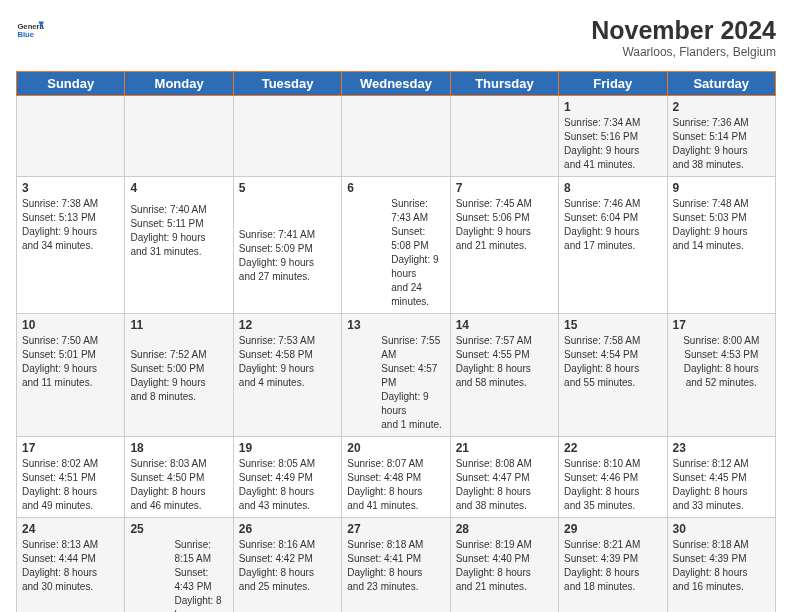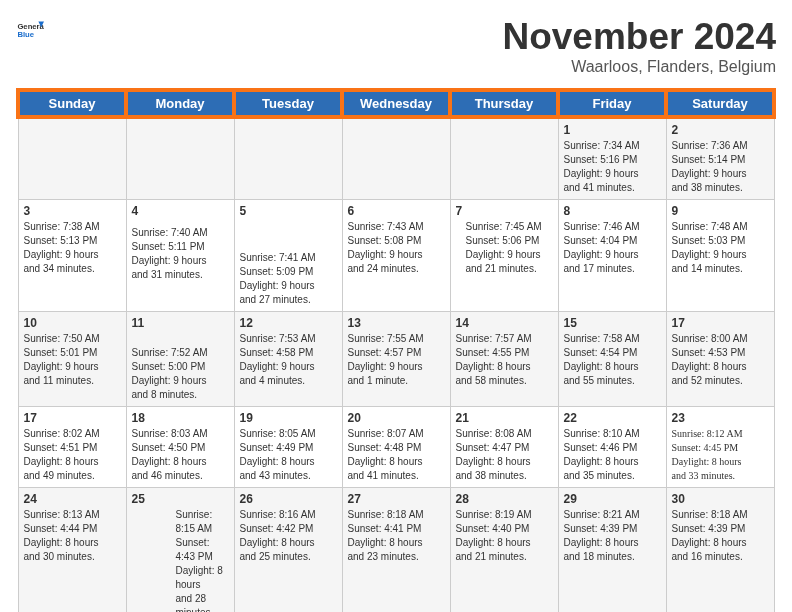--- a/index.html
+++ b/index.html
@@ -22,41 +22,41 @@
       gap: 4px;
     }
     .logo-icon {
       width: 28px;
       height: 28px;
     }
     .title-area {
       text-align: right;
     }
     .month-title {
-      font-size: 37px;
+      font-size: 25px;
       font-weight: bold;
       color: #333;
     }
     .location-title {
-      font-size: 16px;
+      font-size: 12px;
       color: #555;
     }
     table {
       width: 100%;
       border-collapse: collapse;
       table-layout: fixed;
     }
     thead th {
       background-color: #2d6db5;
       color: #fff;
       font-size: 13px;
       font-weight: bold;
       padding: 4px 4px;
       text-align: center;
-      border: 4px solid #f97316;
+      border: 1px solid #f97316;
     }
     tbody td {
       border: 1px solid #ccc;
       vertical-align: top;
       padding: 4px 5px;
       font-size: 10.5px;
       color: #333;
       height: 80px;
     }
     tbody tr:nth-child(odd) td {
@@ -148,36 +148,36 @@
         </td>
         <td>
           <span class="day-number">5</span>
           <div class="day-info" style="white-space: pre-line; margin-top: 33px;">Sunrise: 7:41 AM
 Sunset: 5:09 PM
 Daylight: 9 hours
 and 27 minutes.</div>
         </td>
         <td>
           <span class="day-number">6</span>
-          <div class="day-info" style="white-space: pre-line;">Sunrise: 7:43 AM
+          <div class="day-info" style="white-space: pre-line; margin-left: 44px;">Sunrise: 7:43 AM
 Sunset: 5:08 PM
 Daylight: 9 hours
 and 24 minutes.</div>
         </td>
         <td>
           <span class="day-number">7</span>
-          <div class="day-info" style="white-space: pre-line; margin-left: 10px;">Sunrise: 7:45 AM
+          <div class="day-info" style="white-space: pre-line;">Sunrise: 7:45 AM
 Sunset: 5:06 PM
 Daylight: 9 hours
 and 21 minutes.</div>
         </td>
         <td>
           <span class="day-number">8</span>
           <div class="day-info" style="white-space: pre-line;">Sunrise: 7:46 AM
-Sunset: 4:04 PM
+Sunset: 6:04 PM
 Daylight: 9 hours
 and 17 minutes.</div>
         </td>
         <td>
           <span class="day-number">9</span>
           <div class="day-info" style="white-space: pre-line;">Sunrise: 7:48 AM
 Sunset: 5:03 PM
 Daylight: 9 hours
 and 14 minutes.</div>
         </td>
@@ -199,42 +199,42 @@
         </td>
         <td>
           <span class="day-number">12</span>
           <div class="day-info" style="white-space: pre-line;">Sunrise: 7:53 AM
 Sunset: 4:58 PM
 Daylight: 9 hours
 and 4 minutes.</div>
         </td>
         <td>
           <span class="day-number">13</span>
-          <div class="day-info" style="white-space: pre-line;">Sunrise: 7:55 AM
+          <div class="day-info" style="white-space: pre-line; margin-left: 34px;">Sunrise: 7:55 AM
 Sunset: 4:57 PM
 Daylight: 9 hours
 and 1 minute.</div>
         </td>
         <td>
           <span class="day-number">14</span>
           <div class="day-info" style="white-space: pre-line;">Sunrise: 7:57 AM
 Sunset: 4:55 PM
 Daylight: 8 hours
 and 58 minutes.</div>
         </td>
         <td>
           <span class="day-number">15</span>
           <div class="day-info" style="white-space: pre-line;">Sunrise: 7:58 AM
 Sunset: 4:54 PM
 Daylight: 8 hours
 and 55 minutes.</div>
         </td>
         <td>
           <span class="day-number">17</span>
-          <div class="day-info" style="white-space: pre-line;">Sunrise: 8:00 AM
+          <div class="day-info" style="white-space: pre-line; text-align: center;">Sunrise: 8:00 AM
 Sunset: 4:53 PM
 Daylight: 8 hours
 and 52 minutes.</div>
         </td>
       </tr>
       <tr>
         <td>
           <span class="day-number">17</span>
           <div class="day-info" style="white-space: pre-line;">Sunrise: 8:02 AM
 Sunset: 4:51 PM
@@ -271,21 +271,21 @@
         </td>
         <td>
           <span class="day-number">22</span>
           <div class="day-info" style="white-space: pre-line;">Sunrise: 8:10 AM
 Sunset: 4:46 PM
 Daylight: 8 hours
 and 35 minutes.</div>
         </td>
         <td>
           <span class="day-number">23</span>
-          <div class="day-info" style="white-space: pre-line; font-family: Liberation Serif, serif;">Sunrise: 8:12 AM
+          <div class="day-info" style="white-space: pre-line;">Sunrise: 8:12 AM
 Sunset: 4:45 PM
 Daylight: 8 hours
 and 33 minutes.</div>
         </td>
       </tr>
       <tr>
         <td>
           <span class="day-number">24</span>
           <div class="day-info" style="white-space: pre-line;">Sunrise: 8:13 AM
 Sunset: 4:44 PM

